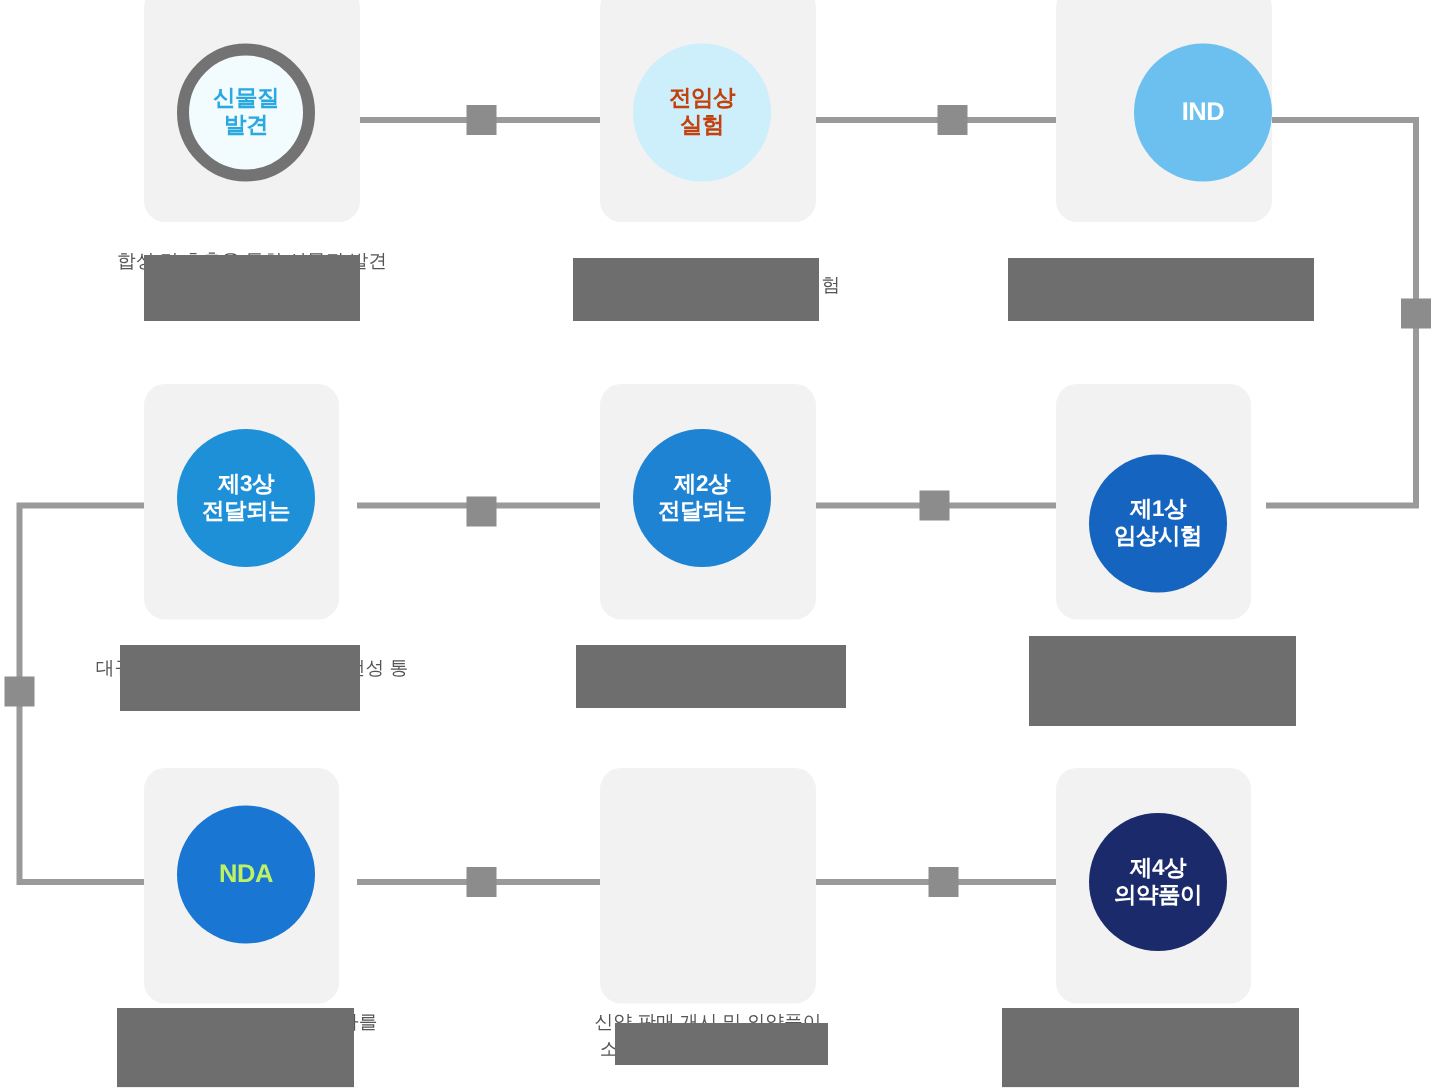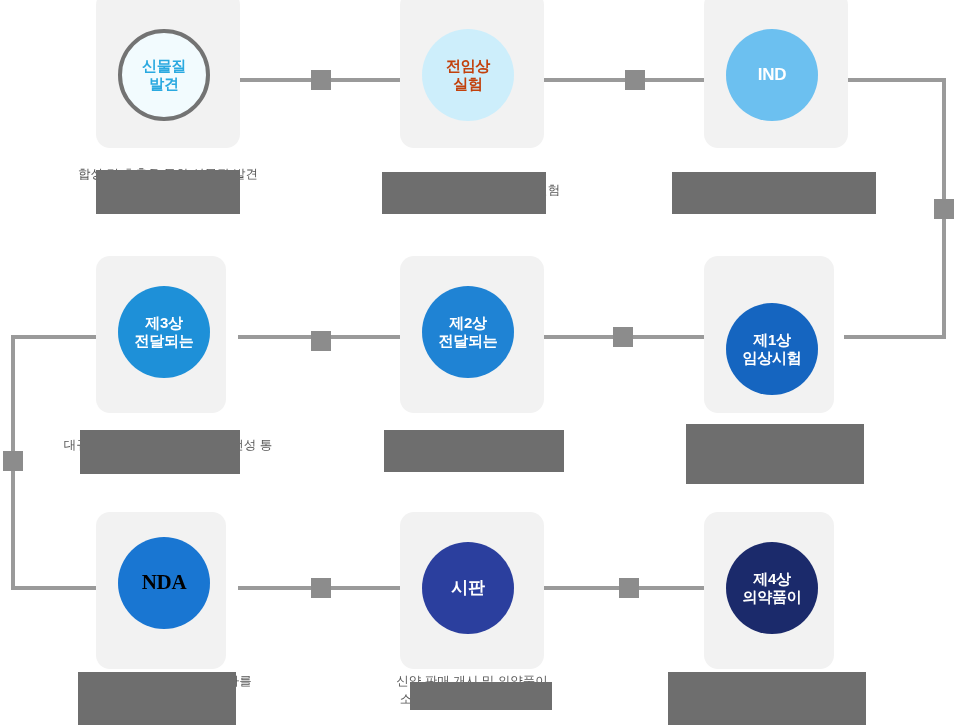--- a/index.html
+++ b/index.html
@@ -80,37 +80,37 @@
       <line x1="402" y1="337" x2="240" y2="337"></line>
 
       <path d="M 99,337 L 13,337 L 13,461 L 13,588 L 99,588"></path>
 
       <line x1="240" y1="588" x2="402" y2="588"></line>
       <line x1="543" y1="588" x2="704" y2="588"></line>
     </g>
   </svg>
 
   <div class="card" style="left:96px; top:-9px; width:144px; height:157px;"></div>
-  <div class="circle" style="left:118px; top:29px; width:92px; height:92px; background:#f2fbfe; border:4px solid #737373; color:#2aa9e0; font-size:15px;">
+  <div class="circle" style="left:118px; top:29px; width:92px; height:92px; background:#f2fbfe; border:8px solid #737373; color:#2aa9e0; font-size:15px;">
     <span>신물질
 발견</span>
   </div>
   <div class="caption" style="left:66px; top:165px; width:204px;">합성 및 추출을 통한 신물질 발견</div>
   <div class="redact" style="left:96px; top:170px; width:144px; height:44px;"></div>
 
   <div class="card" style="left:400px; top:-9px; width:144px; height:157px;"></div>
   <div class="circle" style="left:422px; top:29px; width:92px; height:92px; background:#cdeefb; color:#c2410c; font-size:15px;">
     <span>전임상
 실험</span>
   </div>
   <div class="caption" style="left:370px; top:181px; width:204px;">검증된 신물질의 동물 대상 실험</div>
   <div class="redact" style="left:382px; top:172px; width:164px; height:42px;"></div>
 
   <div class="card" style="left:704px; top:-9px; width:144px; height:157px;"></div>
-  <div class="circle" style="left:726px; top:29px; width:92px; height:92px; background:#6cc0f0; color:#ffffff; font-size:17px;">
+  <div class="circle" style="left:756px; top:29px; width:92px; height:92px; background:#6cc0f0; color:#ffffff; font-size:17px;">
     <span>IND</span>
   </div>
   <div class="caption" style="left:672px; top:181px; width:204px;">임상시험 승인 신청 및 허가</div>
   <div class="redact" style="left:672px; top:172px; width:204px; height:42px;"></div>
 
   <div class="card" style="left:96px; top:256px; width:130px; height:157px;"></div>
   <div class="circle" style="left:118px; top:286px; width:92px; height:92px; background:#1e90d8; color:#ffffff; font-size:15px;">
     <span>제3상
 전달되는</span>
   </div>
@@ -129,31 +129,28 @@
   <div class="card" style="left:704px; top:256px; width:130px; height:157px;"></div>
   <div class="circle" style="left:726px; top:303px; width:92px; height:92px; background:#1565c0; color:#ffffff; font-size:15px;">
     <span>제1상
 임상시험</span>
   </div>
   <div class="caption" style="left:672px; top:428px; width:204px;">부작용 및 안전성 확인
 소수 건강한 사람 대상</div>
   <div class="redact" style="left:686px; top:424px; width:178px; height:60px;"></div>
 
   <div class="card" style="left:96px; top:512px; width:130px; height:157px;"></div>
-  <div class="circle" style="left:118px; top:537px; width:92px; height:92px; background:#1976d2; color:#000000; font-size:21px;font-family:Liberation Serif, serif;">
+  <div class="circle" style="left:118px; top:537px; width:92px; height:92px; background:#1976d2; color:#bef264; font-size:17px;">
     <span>NDA</span>
   </div>
   <div class="caption" style="left:62px; top:672px; width:212px;">신약 판매 허가 신청 및 심사를
 통한 시판 허가 결정</div>
   <div class="redact" style="left:78px; top:672px; width:158px; height:53px;"></div>
 
   <div class="card" style="left:400px; top:512px; width:144px; height:157px;"></div>
-  <div class="circle" style="left:422px; top:542px; width:92px; height:92px; background:#2b3f9e; color:#ffffff; font-size:17px;">
-    <span>시판</span>
-  </div>
   <div class="caption" style="left:368px; top:672px; width:208px;">신약 판매 개시 및 의약품이
 소비자에게 전달되는 단계</div>
   <div class="redact" style="left:410px; top:682px; width:142px; height:28px;"></div>
 
   <div class="card" style="left:704px; top:512px; width:130px; height:157px;"></div>
   <div class="circle" style="left:726px; top:542px; width:92px; height:92px; background:#1b2a6b; color:#ffffff; font-size:15px;">
     <span>제4상
 의약품이</span>
   </div>
   <div class="caption" style="left:666px; top:672px; width:216px;">시판 후 장기 복용 환자에

